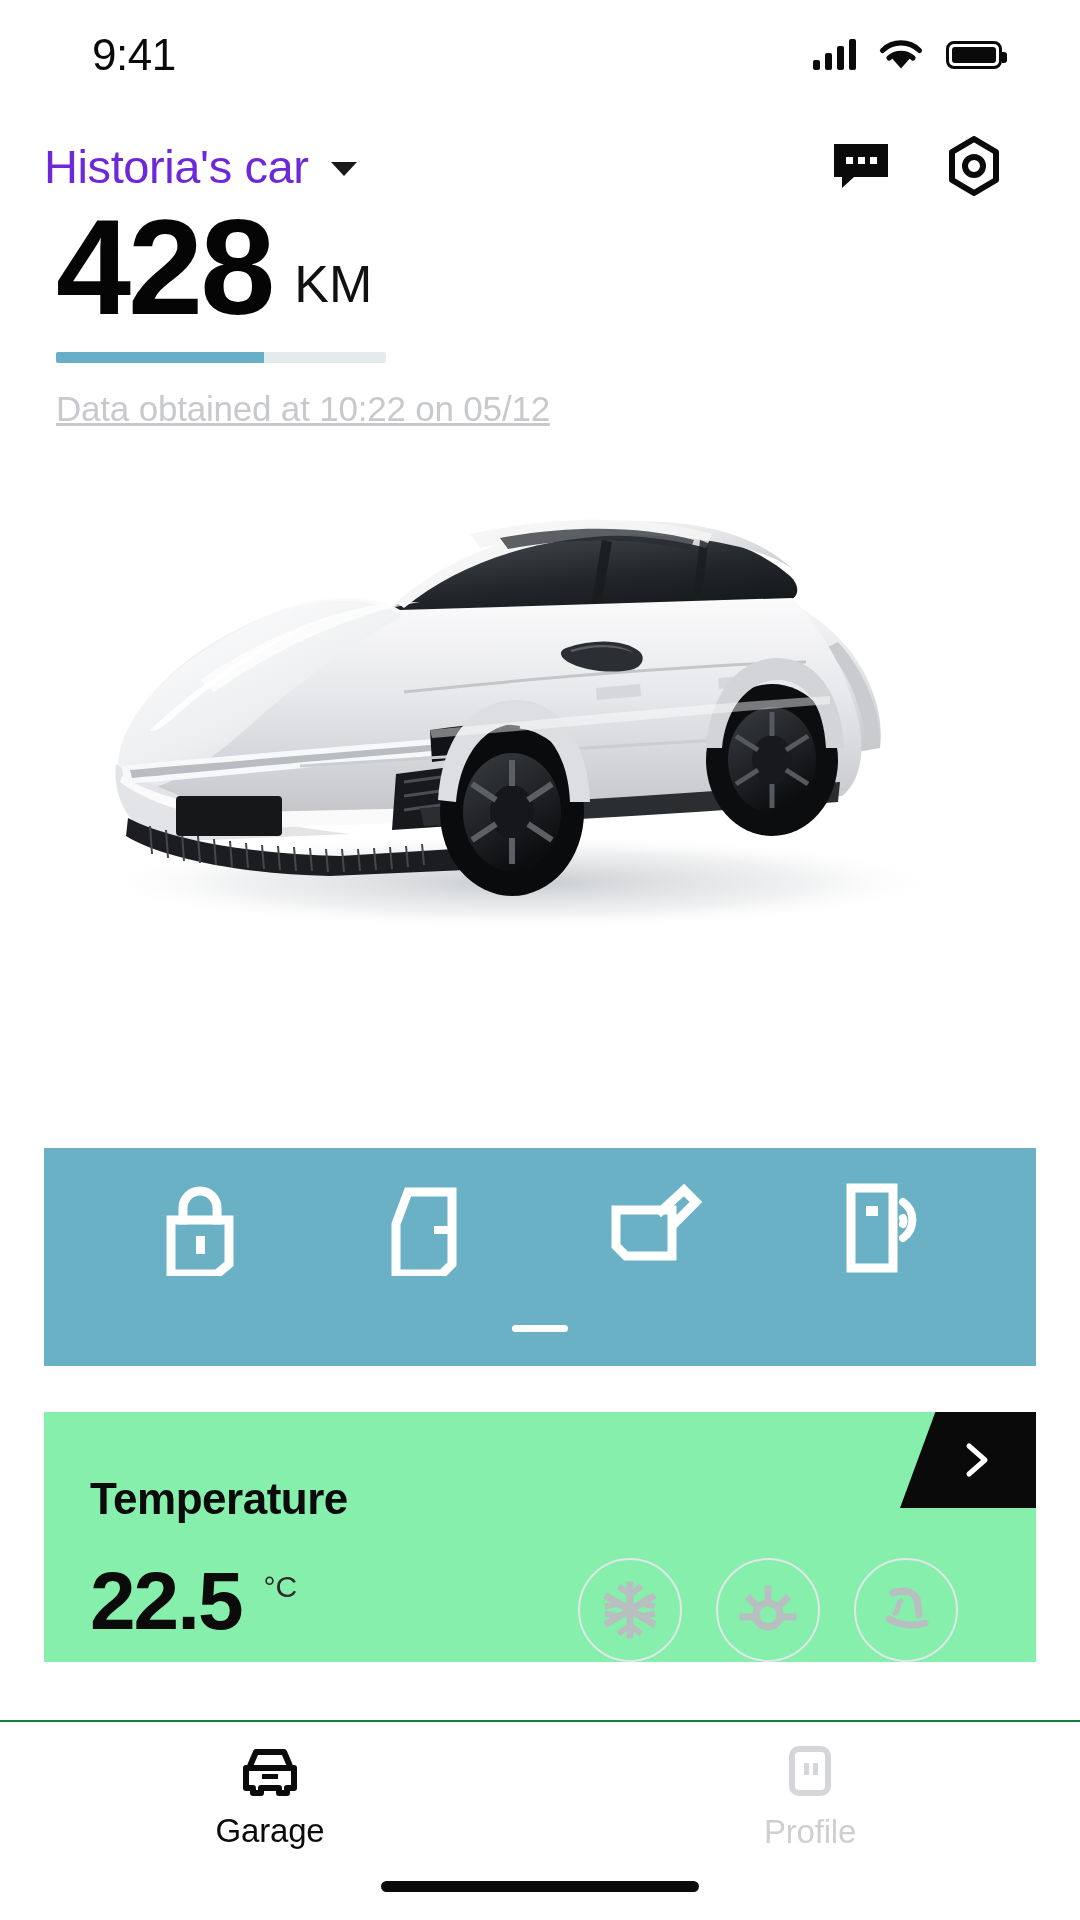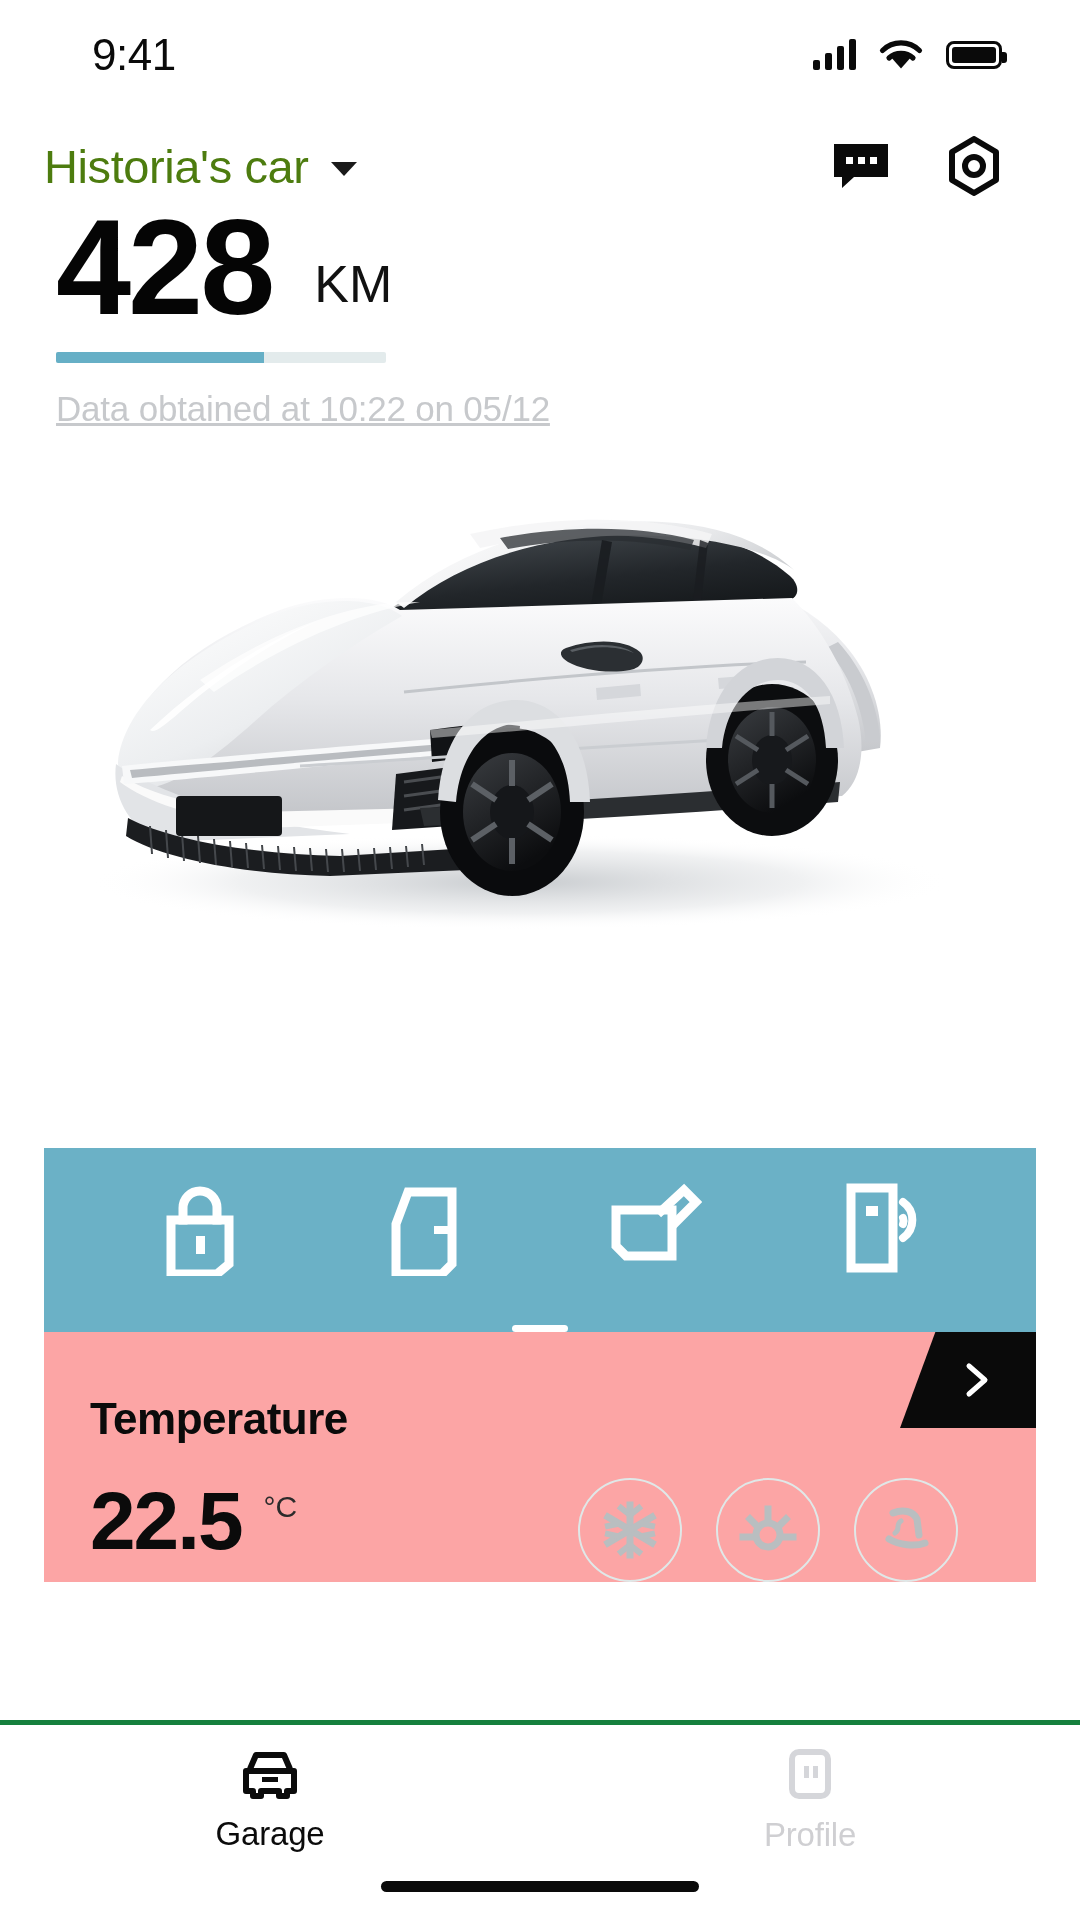--- a/index.html
+++ b/index.html
@@ -35,31 +35,31 @@
   }
   .batt span{ display:block; height:100%; width:100%; background:#0a0a0a; border-radius:3px; }
 
   
   .header{
     position:absolute; top:118px; left:0; width:1080px; height:96px;
     display:flex; align-items:center; justify-content:space-between;
     padding:0 76px 0 44px;
   }
   .car-select{ display:flex; align-items:center; gap:22px; }
-  .car-name{ font-size:47px; font-weight:400; color:#4d7c0f; letter-spacing:-0.4px; }
+  .car-name{ font-size:47px; font-weight:400; color:#6d28d9; letter-spacing:-0.4px; }
   .caret{
     width:0;height:0;border-left:13px solid transparent;border-right:13px solid transparent;
     border-top:14px solid #1a1a1a; margin-top:6px;
   }
   .hdr-icons{ display:flex; align-items:center; gap:52px; }
   .hdr-icons svg{ display:block; }
 
   
   .range-wrap{ position:absolute; top:206px; left:56px; }
-  .range-line{ display:flex; align-items:flex-end;gap:20px; }
+  .range-line{ display:flex; align-items:flex-end; }
   .range-num{
     font-size:135px; font-weight:800; color:#050505;
     line-height:0.92; letter-spacing:-3px;
   }
   .range-unit{
     font-size:52px; font-weight:400; color:#111; letter-spacing:0px;
     margin-left:22px; margin-bottom:16px;
   }
   .bar{
     margin-top:22px; width:330px; height:11px; background:#E3EBEC; border-radius:2px;
@@ -87,22 +87,22 @@
   }
   .action{
     width:120px; height:120px; display:flex; align-items:center; justify-content:center;
   }
   .action svg{ display:block; }
   .pager{ display:flex; align-items:center; justify-content:center; height:40px; }
   .pager span{ display:block; width:56px; height:7px; background:#ffffff; border-radius:4px; }
 
   
   .tempcard{
-    position:absolute; top:1332px; left:44px; width:992px; height:250px;
-    background:#fca5a5; overflow:hidden;
+    position:absolute; top:1412px; left:44px; width:992px; height:250px;
+    background:#86efac; overflow:hidden;
   }
   .temp-head{
     position:absolute; top:62px; left:46px;
     font-size:44px; font-weight:700; color:#0b0b0b; letter-spacing:-0.5px;
   }
   .temp-arrow{
     position:absolute; top:0; right:0; width:136px; height:96px;
     background:#0a0a0a;
     clip-path:polygon(26% 0, 100% 0, 100% 100%, 0 100%);
     display:flex; align-items:center; justify-content:center;
@@ -119,21 +119,21 @@
   }
   .climate-btn{
     width:104px;height:104px;border-radius:50%;
     border:2px solid #E0E8E8; display:flex; align-items:center; justify-content:center;
   }
   .climate-btn svg{ display:block; }
 
   
   .bottomnav{
     position:absolute; bottom:0; left:0; width:1080px; height:200px;
-    background:#ffffff; border-top:5px solid #15803d;
+    background:#ffffff; border-top:2px solid #15803d;
   }
   .nav-items{ display:flex; height:150px; }
   .nav-item{
     flex:1; display:flex; flex-direction:column; align-items:center; justify-content:center; gap:14px;
   }
   .nav-item svg{ display:block; }
   .nav-label{ font-size:33px; letter-spacing:-0.2px; }
   .nav-item.active .nav-label{ color:#0b0b0b; font-weight:400; }
   .nav-item.inactive .nav-label{ color:#CFCFD2; font-weight:400; }
   .home-ind{

